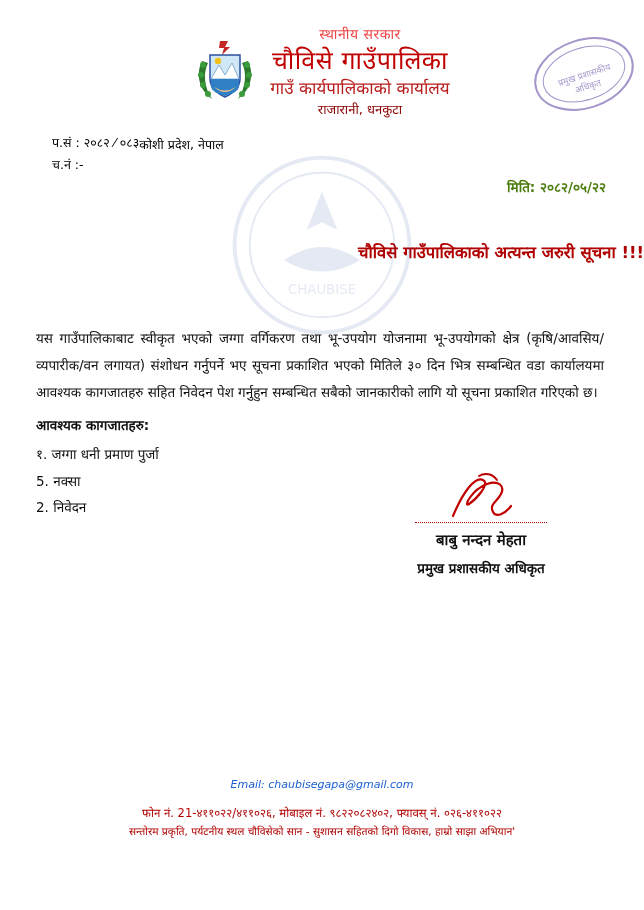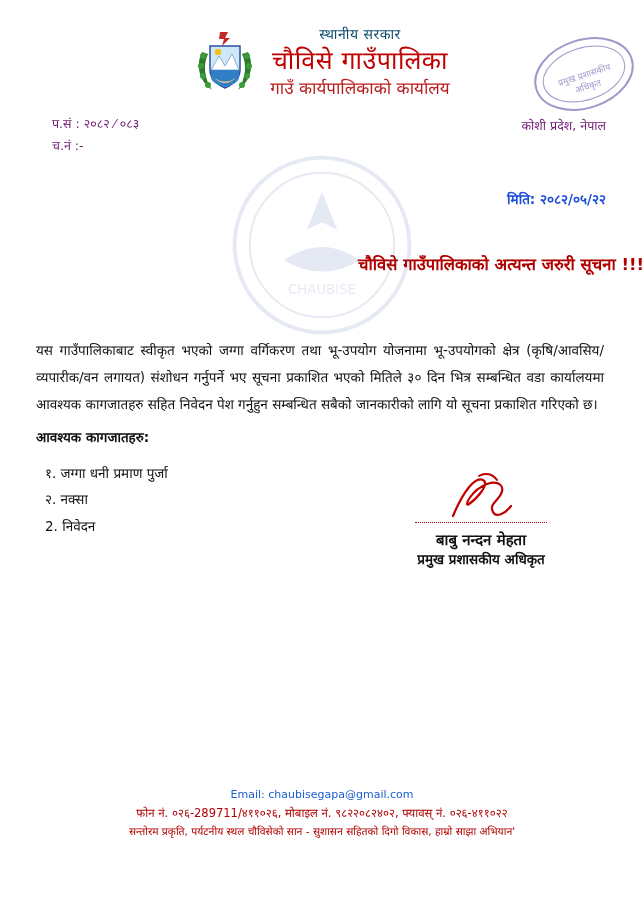--- a/index.html
+++ b/index.html
@@ -40,21 +40,21 @@
   .emblem svg { display: block; }
 
   .header-text {
     text-align: center;
     color: #b00000;
     line-height: 1.25;
   }
   .h-line1 {
     font-size: 14px;
     letter-spacing: 0.5px;
-    color: #0c4a6e;
+    color: #ef4444;
   }
   .h-line2 {
     font-size: 25px;
     font-weight: normal;
     color: #c00000;
     letter-spacing: 0.5px;
     margin-top: 1px;
   }
   .h-line3 {
     font-size: 17px;
@@ -64,35 +64,35 @@
   }
   .h-line4 {
     font-size: 13px;
     color: #8b0000;
     margin-top: 3px;
   }
 
   
   .refrow {
     display: flex;
-    justify-content: space-between;
+    justify-content: flex-start;
     align-items: flex-start;
     margin: 16px 38px 0 52px;
     font-size: 12.5px;
-    color: #701a75;
+    color: #000000;
   }
   .ref-left div { margin-bottom: 5px; }
   .ref-right { padding-top: 2px; }
 
   .date-line {
     text-align: right;
-    margin: 31px 38px 0 0;
-    font-size: 13.5px;
-    font-weight: bold;
-    color: #1d4ed8;
+    margin: 0 38px 0 0;
+    font-size: 13.5px;
+    font-weight: bold;
+    color: #4d7c0f;
   }
 
   
   .doc-title {
     text-align: right;
     font-size: 16.5px;
     font-weight: bold;
     color: #b00000;
     margin-top: 44px;
   }
@@ -107,21 +107,21 @@
   }
   .body-wrap p { margin: 0; }
 
   .sub-head {
     margin: 6px 0 2px 0;
     font-size: 13.5px;
     font-weight: bold;
   }
   .doc-list {
     list-style: none;
-    margin: 9px;
+    margin: 0;
     padding: 0;
     font-size: 13.5px;
     line-height: 1.95;
   }
 
   
   .sig-block {
     position: absolute;
     right: 48px;
     top: 470px;
@@ -139,21 +139,21 @@
   }
   .sig-name {
     font-size: 15px;
     font-weight: bold;
     color: #111;
   }
   .sig-post {
     font-size: 13.5px;
     font-weight: bold;
     color: #111;
-    margin-top: 1px;
+    margin-top: 10px;
   }
   .sig-stamp {
     position: absolute;
     right: 4px;
     top: 18px;
     width: 112px;
     height: 112px;
     opacity: 0.55;
     pointer-events: none;
   }
@@ -175,21 +175,22 @@
     position: absolute;
     left: 0;
     right: 0;
     bottom: 72px;
     text-align: center;
     color: #b00000;
   }
   .footer-email {
     font-size: 11px;
     color: #1a5fd0;
-    margin-bottom: 4px;
+    font-style: italic;
+    margin-bottom: 14px;
   }
   .footer-phone {
     font-size: 11.5px;
     color: #b00000;
     margin-bottom: 4px;
   }
   .footer-slogan {
     font-size: 10.5px;
     color: #b00000;
   }
@@ -232,41 +233,42 @@
         <path d="M17 40 L45 40 L45 47 C45 52 38 55 31 57 C24 55 17 52 17 47 Z" fill="#2f7fc4"></path>
         <circle cx="24" cy="22" r="3.2" fill="#f2c21a"></circle>
 
         <path d="M20 48 q11 7 22 0 q-11 10 -22 0 z" fill="#e8c08a"></path>
       </svg>
     </div>
     <div class="header-text">
       <div class="h-line1">स्थानीय सरकार</div>
       <div class="h-line2">चौविसे गाउँपालिका</div>
       <div class="h-line3">गाउँ कार्यपालिकाको कार्यालय</div>
+      <div class="h-line4">राजारानी, धनकुटा</div>
     </div>
   </div>
 
   <div class="refrow">
     <div class="ref-left">
       <div>प.सं : २०८२ ⁄ ०८३</div>
       <div>च.नं :-</div>
     </div>
     <div class="ref-right">कोशी प्रदेश, नेपाल</div>
   </div>
 
   <div class="date-line">मिति: २०८२/०५/२२</div>
 
   <div class="doc-title">चौविसे गाउँपालिकाको अत्यन्त जरुरी सूचना !!!</div>
 
   <div class="body-wrap">
     <p>यस गाउँपालिकाबाट स्वीकृत भएको जग्गा वर्गिकरण तथा भू-उपयोग योजनामा भू-उपयोगको क्षेत्र (कृषि/आवसिय/व्यपारीक/वन लगायत) संशोधन गर्नुपर्ने भए सूचना प्रकाशित भएको मितिले ३० दिन भित्र सम्बन्धित वडा कार्यालयमा आवश्यक कागजातहरु सहित निवेदन पेश गर्नुहुन सम्बन्धित सबैको जानकारीको लागि यो सूचना प्रकाशित गरिएको छ।</p>
     <div class="sub-head">आवश्यक कागजातहरु:</div>
     <ul class="doc-list">
       <li>१. जग्गा धनी प्रमाण पुर्जा</li>
-      <li>२. नक्सा</li>
+      <li>5. नक्सा</li>
       <li>2. निवेदन</li>
     </ul>
   </div>
 
   <div class="sig-block">
     <div class="sig-script">
       <svg viewBox="0 0 160 52" width="160" height="52" aria-hidden="true">
         <path d="M52 46 C62 22 74 6 82 10 C90 14 74 30 68 34 C62 38 70 20 86 14 C98 10 104 16 100 24 C96 32 88 34 92 42 C95 48 104 44 110 36" fill="none" stroke="#c00000" stroke-width="2.2" stroke-linecap="round"></path>
         <path d="M78 6 C84 2 92 4 96 10" fill="none" stroke="#c00000" stroke-width="2" stroke-linecap="round"></path>
       </svg>
@@ -282,17 +284,17 @@
         <ellipse cx="56" cy="56" rx="50" ry="34" fill="none" stroke="#5b3fa0" stroke-width="2"></ellipse>
         <ellipse cx="56" cy="56" rx="42" ry="26" fill="none" stroke="#5b3fa0" stroke-width="1"></ellipse>
         <text x="56" y="60" font-size="9" text-anchor="middle" fill="#5b3fa0" font-family="DejaVu Sans, sans-serif">प्रमुख प्रशासकीय</text>
         <text x="56" y="72" font-size="9" text-anchor="middle" fill="#5b3fa0" font-family="DejaVu Sans, sans-serif">अधिकृत</text>
       </g>
     </svg>
   </div>
 
   <div class="footer">
     <div class="footer-email">Email: chaubisegapa@gmail.com</div>
-    <div class="footer-phone">फोन नं. ०२६-289711/४११०२६, मोबाइल नं. ९८२२०८२४०२, फ्यावस् नं. ०२६-४११०२२</div>
+    <div class="footer-phone">फोन नं. 21-४११०२२/४११०२६, मोबाइल नं. ९८२२०८२४०२, फ्यावस् नं. ०२६-४११०२२</div>
     <div class="footer-slogan">सन्तोरम प्रकृति, पर्यटनीय स्थल चौविसेको सान - सुशासन सहितको दिगो विकास, हाम्रो साझा अभियान'</div>
   </div>
 
 </div>
 
 </body></html>

